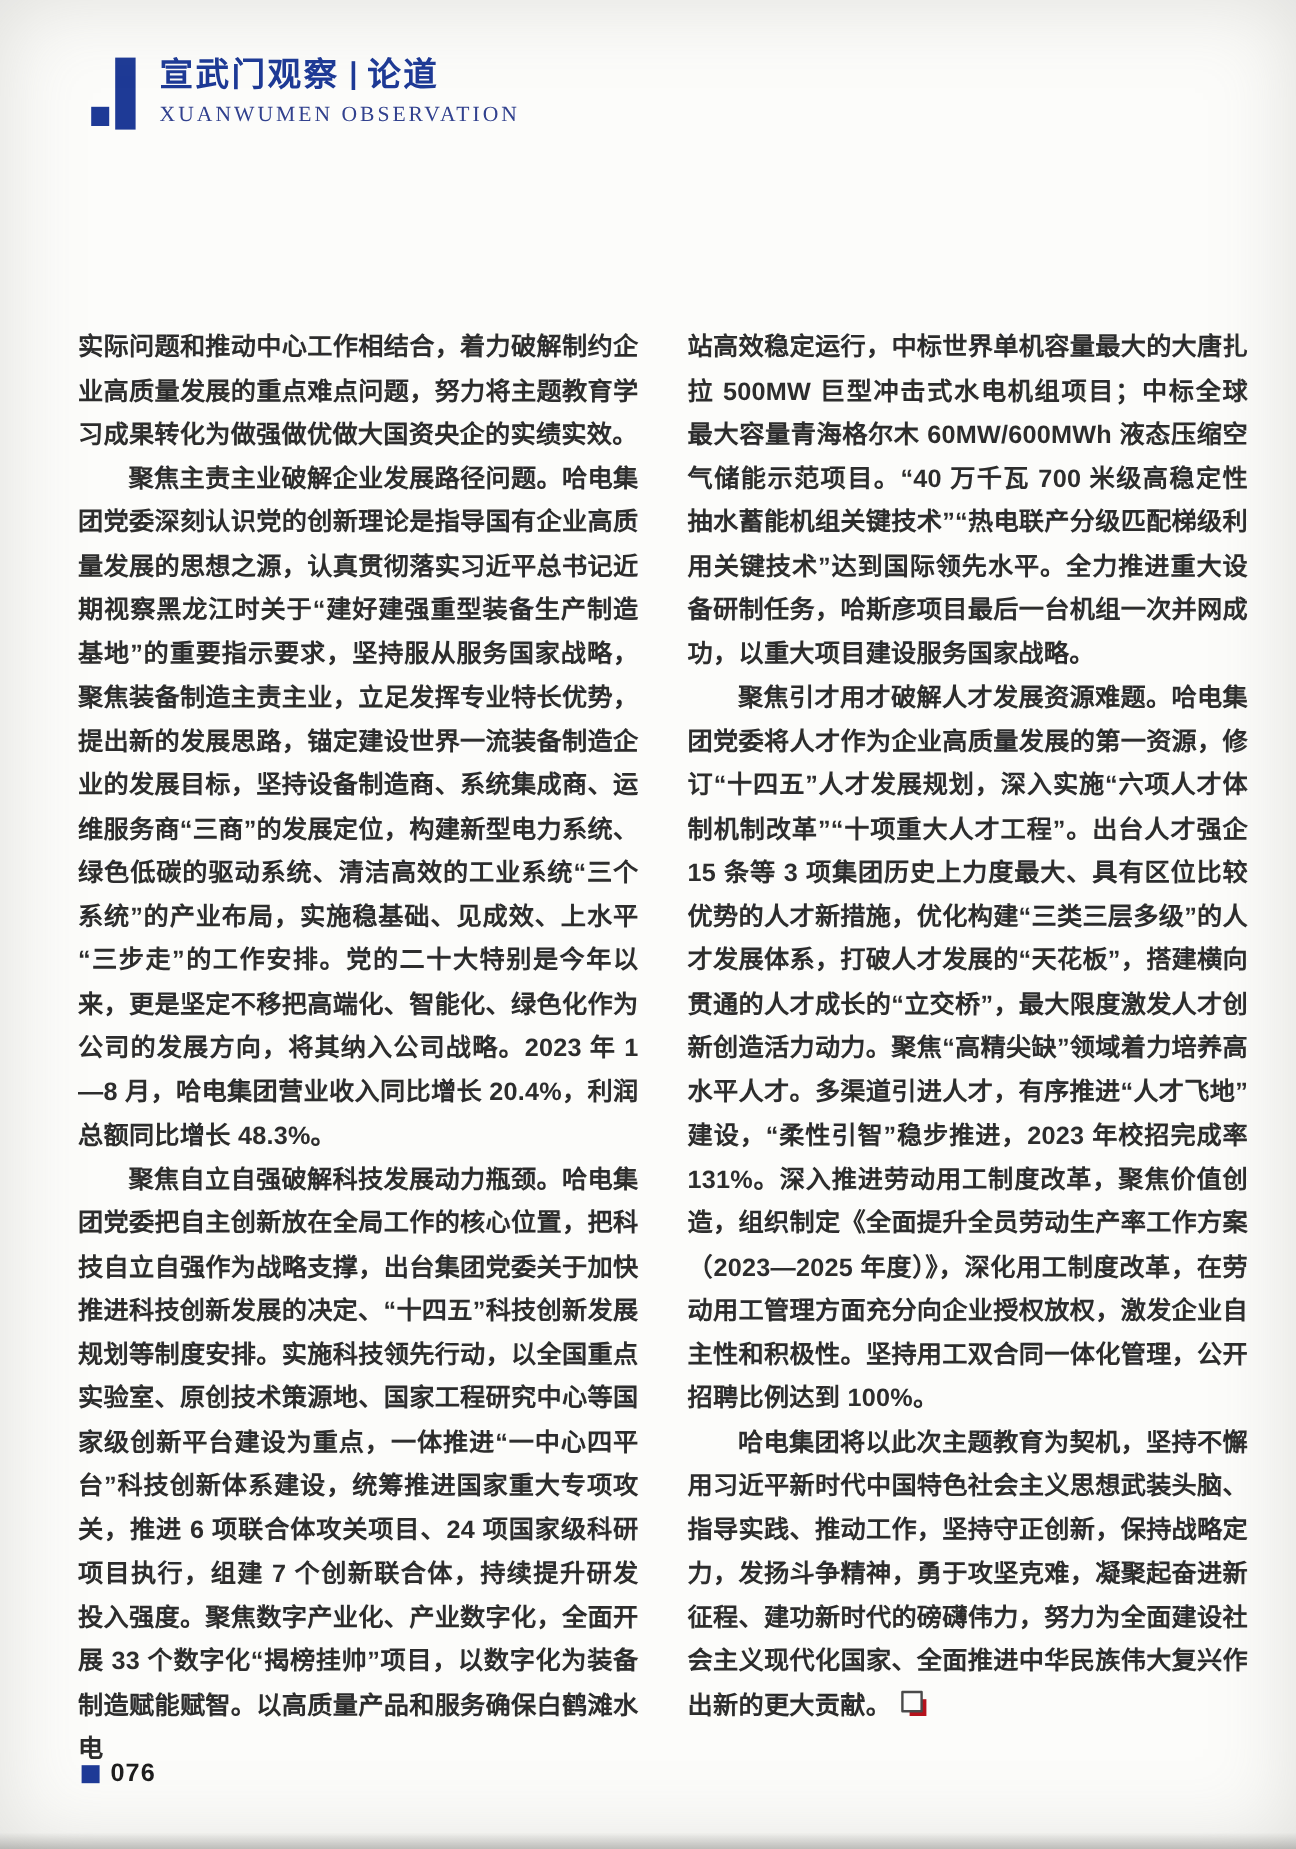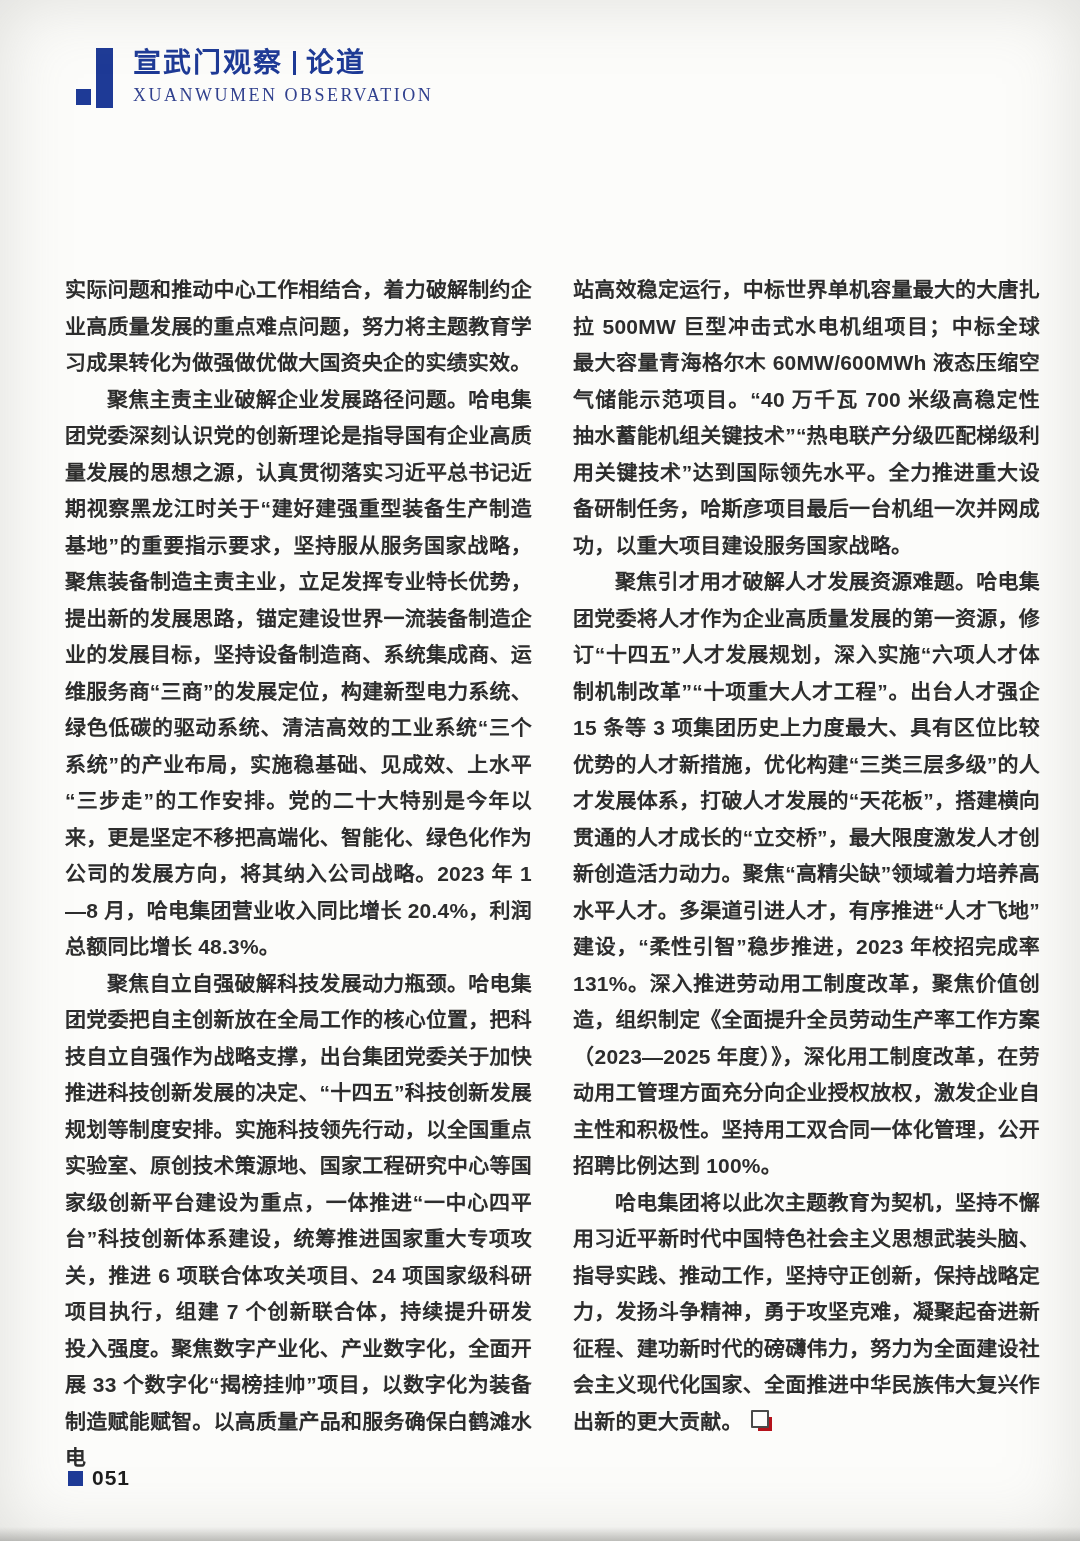--- a/index.html
+++ b/index.html
@@ -178,16 +178,16 @@
   <div class="column column-right">
     <p>站高效稳定运行，中标世界单机容量最大的大唐扎拉 500MW 巨型冲击式水电机组项目；中标全球最大容量青海格尔木 60MW/600MWh 液态压缩空气储能示范项目。“40 万千瓦 700 米级高稳定性抽水蓄能机组关键技术”“热电联产分级匹配梯级利用关键技术”达到国际领先水平。全力推进重大设备研制任务，哈斯彦项目最后一台机组一次并网成功，以重大项目建设服务国家战略。</p>
     <p class="indent">聚焦引才用才破解人才发展资源难题。哈电集团党委将人才作为企业高质量发展的第一资源，修订“十四五”人才发展规划，深入实施“六项人才体制机制改革”“十项重大人才工程”。出台人才强企 15 条等 3 项集团历史上力度最大、具有区位比较优势的人才新措施，优化构建“三类三层多级”的人才发展体系，打破人才发展的“天花板”，搭建横向贯通的人才成长的“立交桥”，最大限度激发人才创新创造活力动力。聚焦“高精尖缺”领域着力培养高水平人才。多渠道引进人才，有序推进“人才飞地”建设，“柔性引智”稳步推进，2023 年校招完成率 131%。深入推进劳动用工制度改革，聚焦价值创造，组织制定《全面提升全员劳动生产率工作方案（2023—2025 年度）》，深化用工制度改革，在劳动用工管理方面充分向企业授权放权，激发企业自主性和积极性。坚持用工双合同一体化管理，公开招聘比例达到 100%。</p>
     <p class="indent">
       <span>哈电集团将以此次主题教育为契机，坚持不懈用习近平新时代中国特色社会主义思想武装头脑、指导实践、推动工作，坚持守正创新，保持战略定力，发扬斗争精神，勇于攻坚克难，凝聚起奋进新征程、建功新时代的磅礴伟力，努力为全面建设社会主义现代化国家、全面推进中华民族伟大复兴作出新的更大贡献。</span><span class="end-mark"><span class="em-red"></span><span class="em-white"></span></span>
     </p>
   </div>
 
   <div class="footer">
     <span class="page-square"></span>
-    <span class="page-number">051</span>
+    <span class="page-number">076</span>
   </div>
 
 </div>
 
 </body></html>

